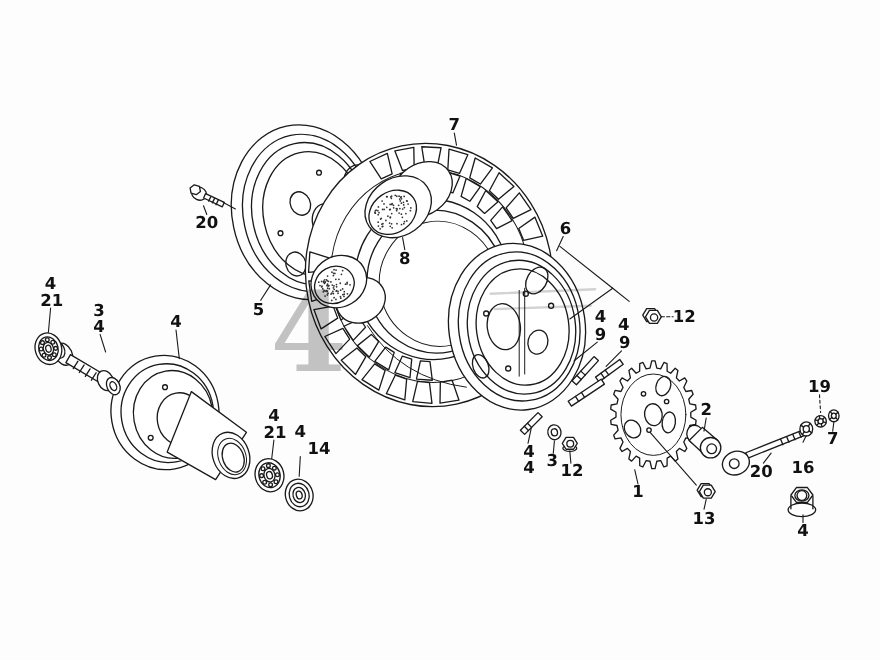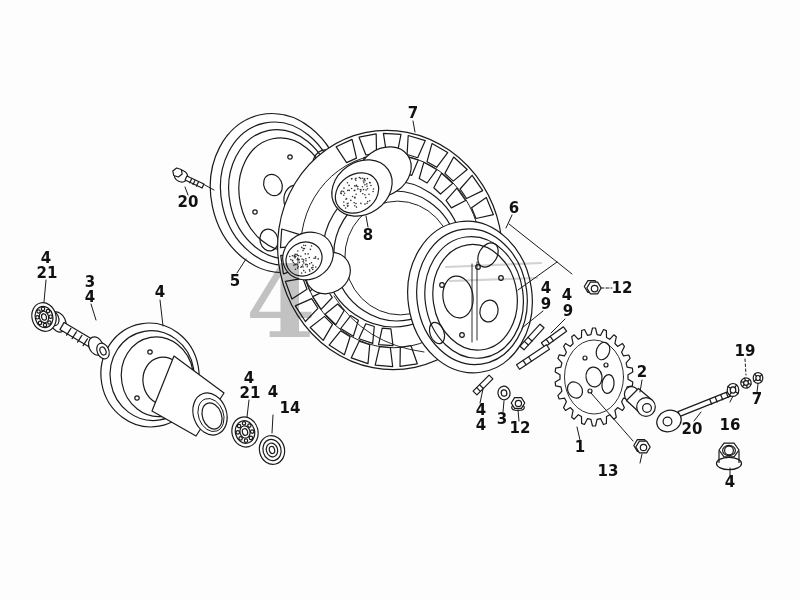--- a/index.html
+++ b/index.html
@@ -511,20 +511,20 @@
       <span class="callout" style="left: 502px; top: 419px;">3</span>
       <span class="callout" style="left: 520px; top: 428px;">12</span>
       <span class="callout" style="left: 546px; top: 288px;">4</span>
       <span class="callout" style="left: 546px; top: 304px;">9</span>
       <span class="callout" style="left: 567px; top: 295px;">4</span>
       <span class="callout" style="left: 568px; top: 311px;">9</span>
       <span class="callout" style="left: 514px; top: 208px;">6</span>
       <span class="callout" style="left: 622px; top: 288px;">12</span>
       <span class="callout" style="left: 642px; top: 372px;">2</span>
       <span class="callout" style="left: 580px; top: 447px;">1</span>
-      <span class="callout" style="left: 608px; top: 471px;">13</span>
+      <span class="callout" style="left: 640px; top: 471px;">13</span>
       <span class="callout" style="left: 692px; top: 429px;">20</span>
       <span class="callout" style="left: 730px; top: 409px; margin-top: 16px;">16</span>
       <span class="callout" style="left: 745px; top: 351px;">19</span>
       <span class="callout" style="left: 757px; top: 399px;">7</span>
       <span class="callout" style="left: 730px; top: 482px;">4</span>
     </div>
 </div>
 
 </body></html>

